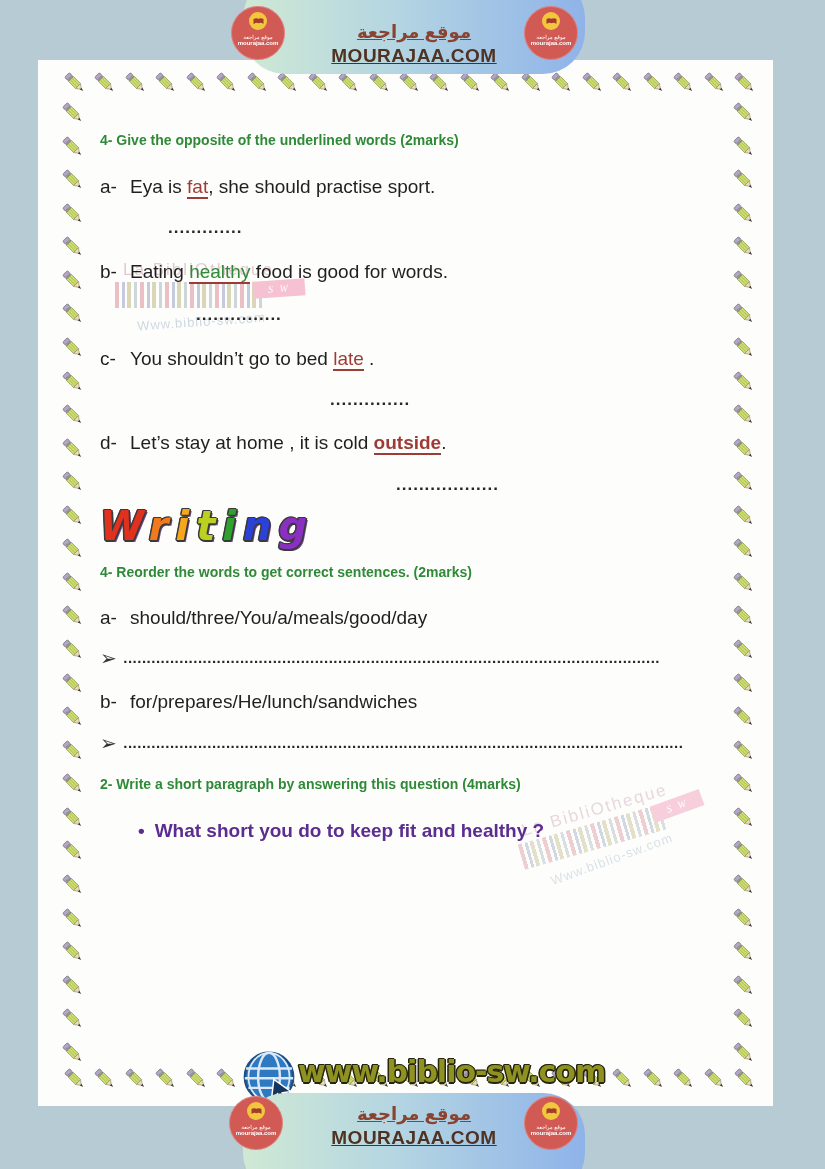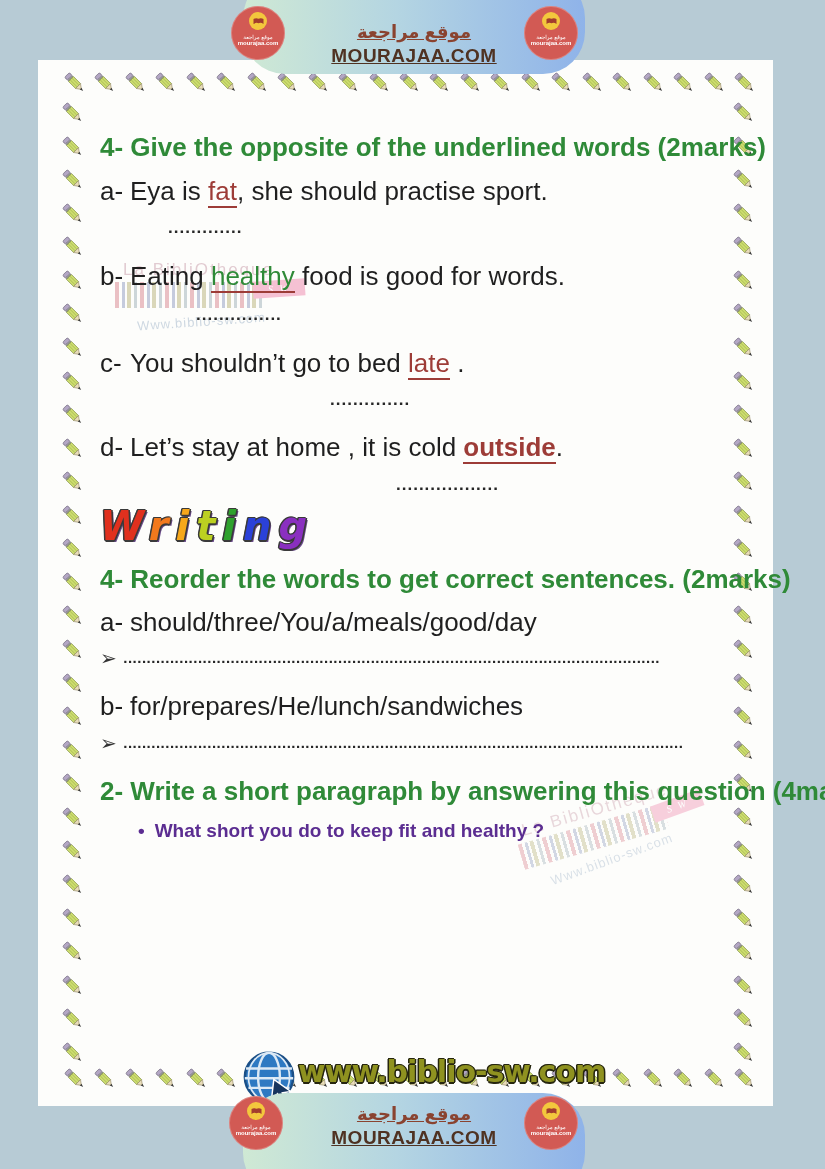--- a/index.html
+++ b/index.html
@@ -29,22 +29,22 @@
   
   .logo{position:absolute;width:54px;height:54px;border-radius:50%;background:#d25a54;z-index:11;
         display:flex;flex-direction:column;align-items:center;box-shadow:0 0 0 1px rgba(255,255,255,.25) inset;}
   .logo .ycirc{margin-top:6px;width:18px;height:18px;border-radius:50%;background:#f3c73d;display:flex;align-items:center;justify-content:center;}
   .logo .l1{font-size:5.5px;color:#fff;margin-top:4px;line-height:6px;}
   .logo .l2{font-size:6px;color:#fff;line-height:7px;font-weight:bold;}
   .logo-hl{left:231px;top:6px;} .logo-hr{left:524px;top:6px;}
   .logo-fl{left:229px;top:1096px;} .logo-fr{left:524px;top:1096px;}
 
   
-  .t-green{position:absolute;left:100px;font-size:26px;font-weight:bold;color:#2f8a38;z-index:3;white-space:nowrap;}
-  .t-line{position:absolute;left:100px;font-size:26px;color:#1f1f1f;z-index:3;white-space:nowrap;}
+  .t-green{position:absolute;left:100px;font-size:14px;font-weight:bold;color:#2f8a38;z-index:3;white-space:nowrap;}
+  .t-line{position:absolute;left:100px;font-size:19px;color:#1f1f1f;z-index:3;white-space:nowrap;}
   .t-line .lbl{display:inline-block;min-width:30px;}
   .w-red{color:#9d3c37;border-bottom:2px solid #9d3c37;}
   .w-green{color:#2f8a38;border-bottom:2px solid #9d3c37;}
   .w-bold{font-weight:bold;}
   .blank{position:absolute;font-size:17px;font-weight:bold;color:#262626;letter-spacing:1px;z-index:3;white-space:nowrap;overflow:hidden;}
   .arrow-line{position:absolute;left:100px;z-index:3;white-space:nowrap;overflow:hidden;font-size:15px;font-weight:bold;color:#262626;letter-spacing:.5px;}
   .arrow-line .arr{font-size:20px;color:#333;margin-right:6px;font-weight:normal;vertical-align:-2px;}
   .q2-bullet{position:absolute;left:138px;font-size:19px;font-weight:bold;color:#5b2d91;z-index:3;white-space:nowrap;}
   .q2-bullet .dot{margin-right:10px;}
 

